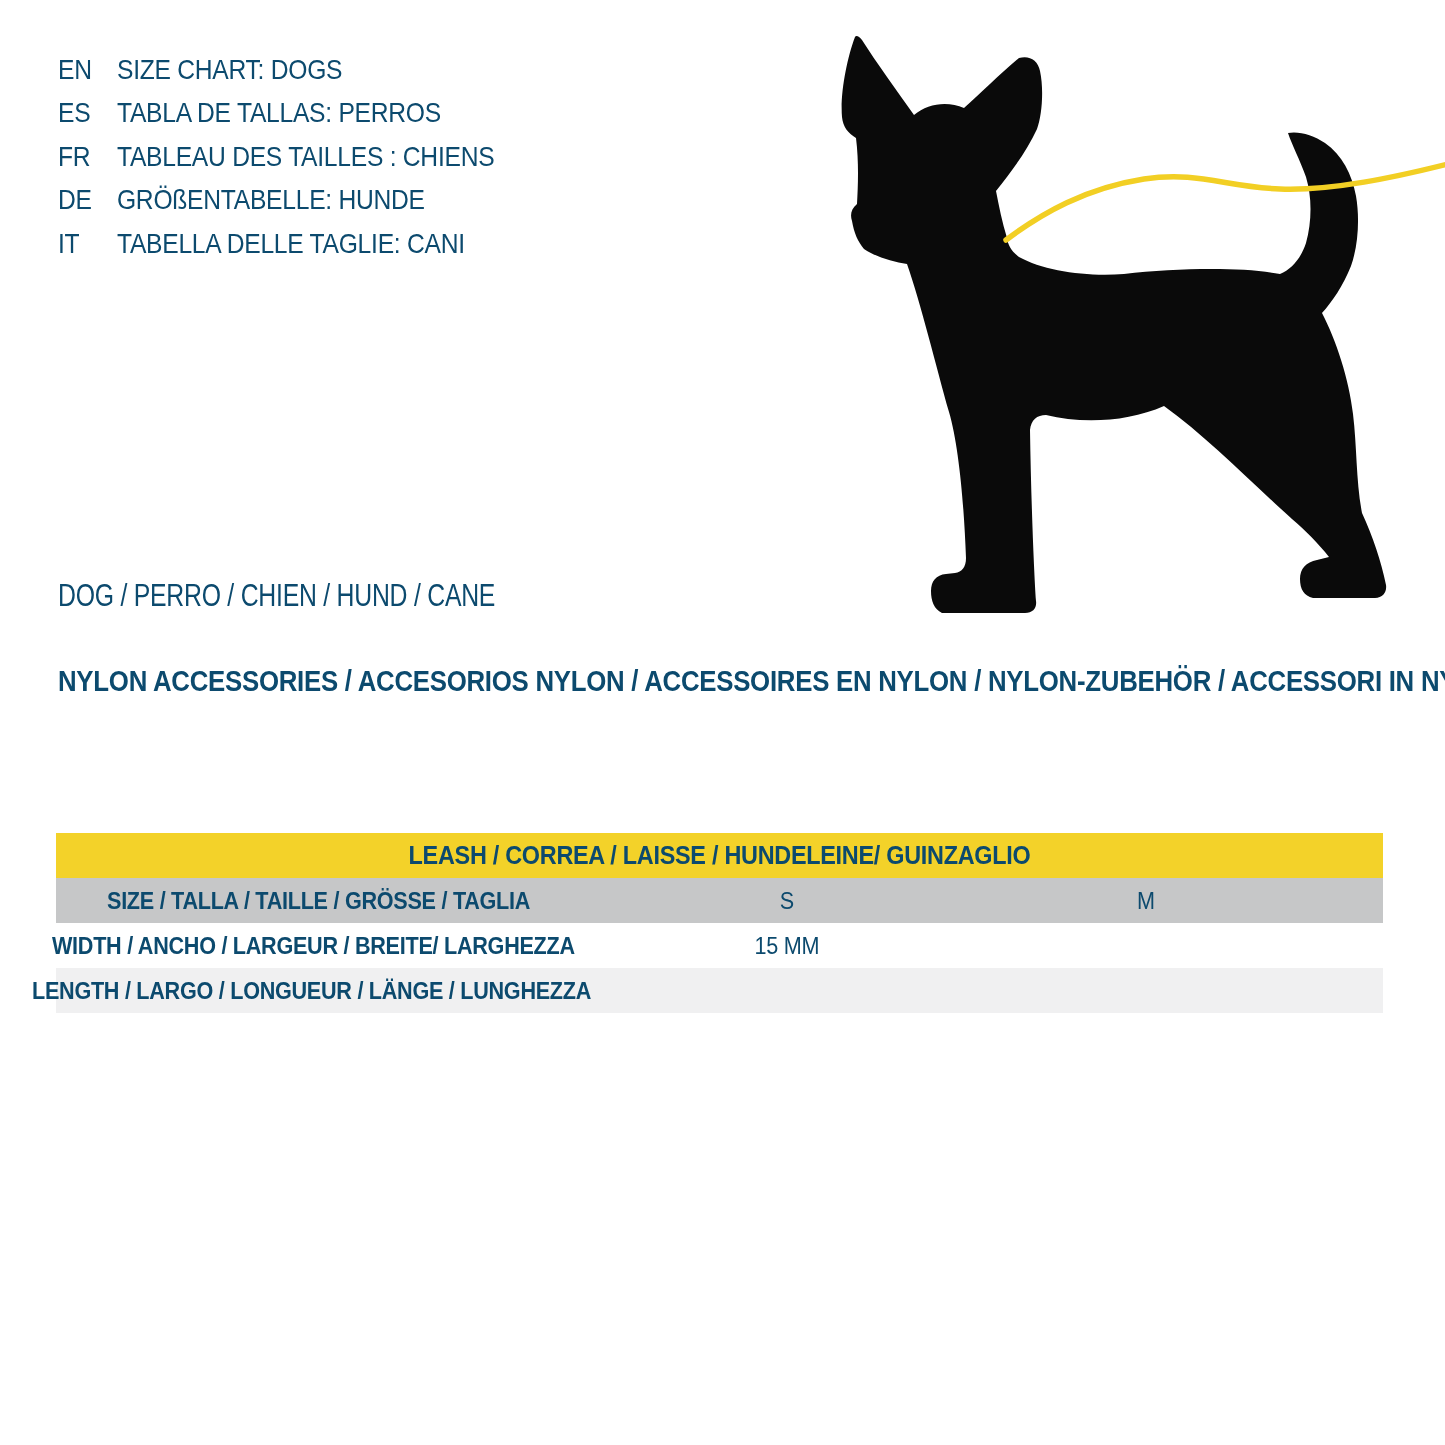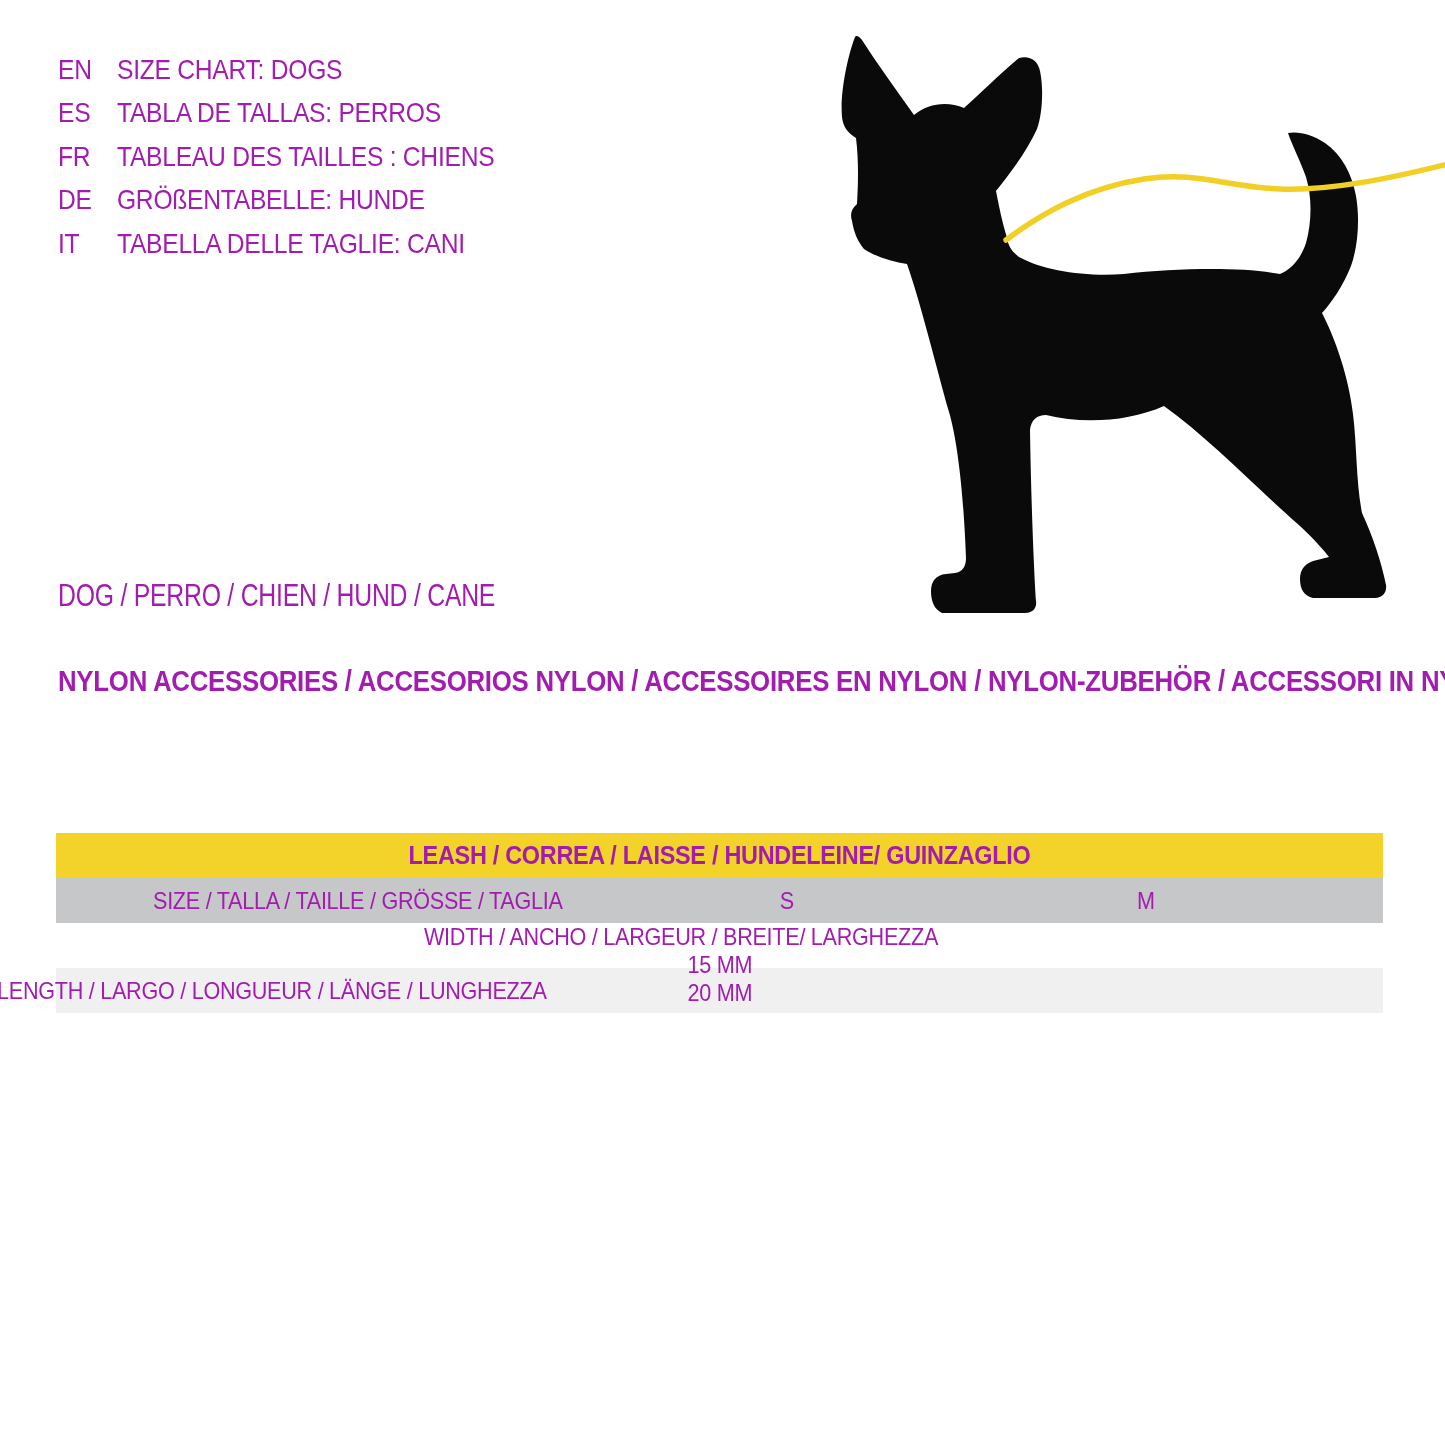--- a/index.html
+++ b/index.html
@@ -1,18 +1,18 @@
 <!DOCTYPE html>
 <html><head>
 <meta charset="utf-8">
 <style>
   html,body{margin:0;padding:0;background:#ffffff;}
   .canvas{
     position:relative;width:1445px;height:1445px;background:#ffffff;
-    font-family:"Liberation Sans","DejaVu Sans",sans-serif;color:#a21caf;overflow:hidden;
+    font-family:"Liberation Sans","DejaVu Sans",sans-serif;color:#0c4a6e;overflow:hidden;
   }
   
   .langs{position:absolute;left:58px;top:48px;transform:scaleX(0.88);transform-origin:0 0;}
   .lang-row{display:flex;height:43.5px;align-items:center;white-space:nowrap;}
   .lang-code{width:67px;font-size:28px;letter-spacing:-0.3px;}
   .lang-text{font-size:28px;letter-spacing:-0.3px;}
   
   .dog-svg{position:absolute;left:0;top:0;width:1445px;height:1445px;pointer-events:none;}
   
   .dog-label{
@@ -23,24 +23,24 @@
   .section-title{
     position:absolute;left:58px;top:664px;font-size:29px;line-height:34px;font-weight:bold;
     transform:scaleX(0.89);transform-origin:0 50%;white-space:nowrap;letter-spacing:-0.3px;
   }
   
   .size-table{position:absolute;left:56px;top:833px;width:1327px;}
   .trow{display:flex;width:100%;height:45px;align-items:center;}
   .thead{background:#F3D229;justify-content:center;}
   .thead .htext{font-size:26px;font-weight:bold;letter-spacing:-0.3px;display:inline-block;transform:scaleX(0.9);}
   .row-gray{background:#C6C7C8;}
-  .row-white{background:#ffffff;flex-direction:column;}
+  .row-white{background:#ffffff;}
   .row-light{background:#F0F0F1;gap:43px;}
   .cell{height:33px;display:flex;align-items:center;overflow:visible;}
-  .cell.label{width:41.6%;padding-left:21px;box-sizing:border-box;justify-content:flex-end;}
+  .cell.label{width:41.6%;padding-left:21px;box-sizing:border-box;justify-content:center;font-weight:bold;}
   .cell.val{width:27%;justify-content:center;}
   .cell.spacer{width:4.4%;}
   .cell.label .ctext{font-size:24px;letter-spacing:-0.3px;display:inline-block;transform:scaleX(0.9);transform-origin:0 50%;white-space:nowrap;}
   .cell.val .ctext{font-size:24px;letter-spacing:-0.3px;display:inline-block;transform:scaleX(0.9);transform-origin:50% 50%;white-space:nowrap;}
 </style>
 </head>
 <body>
 
 <div class="canvas">
 
@@ -140,23 +140,20 @@
         </div>
       <div class="cell spacer"></div>
     </div>
     <div class="trow row-white">
       <div class="cell label">
           <span class="ctext">WIDTH / ANCHO / LARGEUR / BREITE/ LARGHEZZA</span>
         </div>
       <div class="cell val">
           <span class="ctext">15 MM</span>
         </div>
-      <div class="cell val">
-          <span class="ctext">20 MM</span>
-        </div>
       <div class="cell spacer"></div>
     </div>
     <div class="trow row-light">
       <div class="cell label">
           <span class="ctext">LENGTH / LARGO / LONGUEUR / LÄNGE / LUNGHEZZA</span>
         </div>
       <div class="cell spacer"></div>
     </div>
   </div>
 

